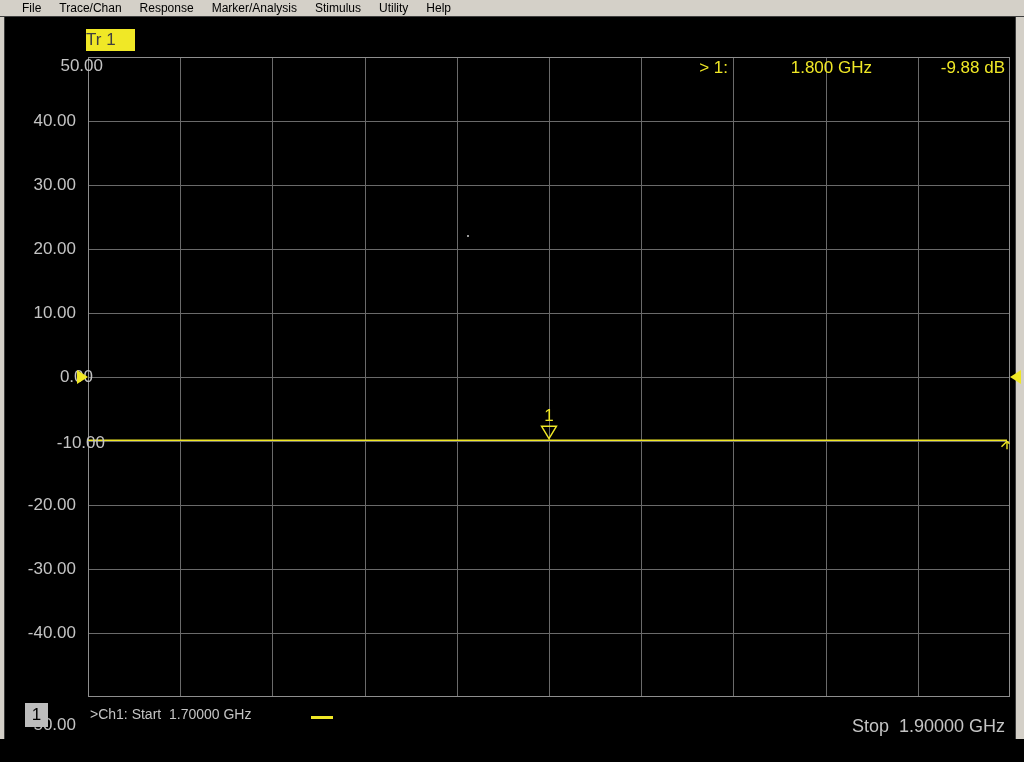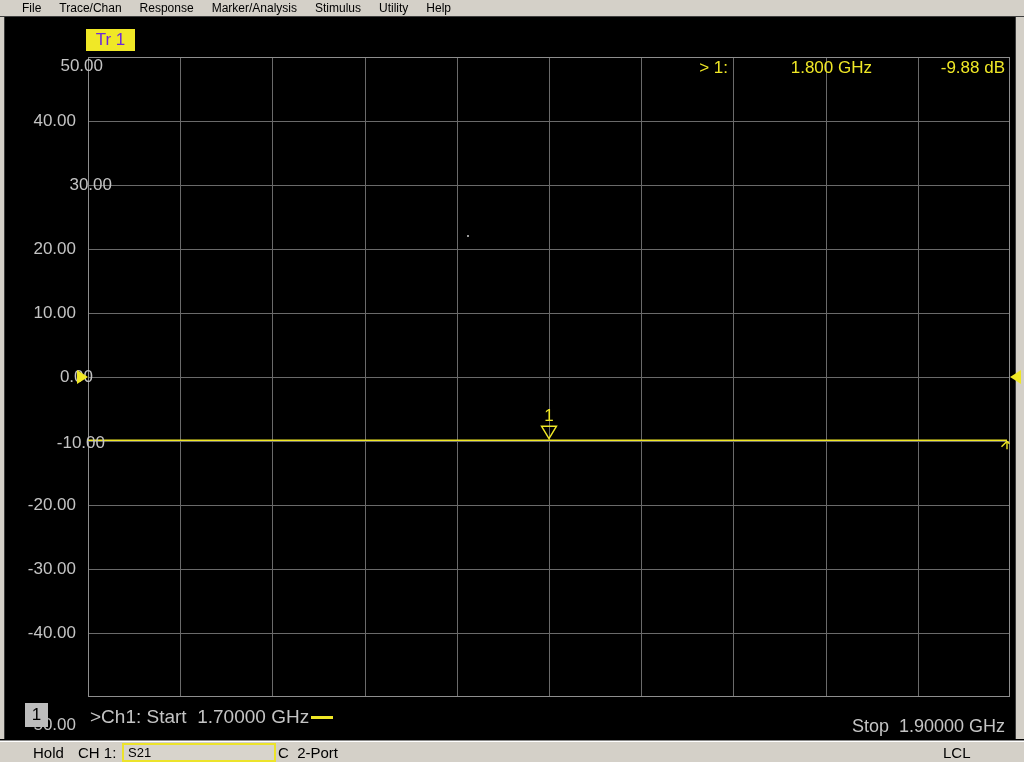--- a/index.html
+++ b/index.html
@@ -24,21 +24,21 @@
   }
   .status-text{position:absolute;font-size:15px;color:#000;white-space:pre;top:3px;}
   #meas-box{
     position:absolute;left:122px;top:2px;width:146px;height:15px;
     background:#d8d4cc;border:2px solid #ece32a;font-size:13px;color:#000;
     line-height:15px;padding-left:4px;white-space:pre;
   }
   
   #tr-box{
     position:absolute;left:86px;top:29px;width:49px;height:22px;
-    background:#f0e826;color:#6d28d9;font-size:17px;text-align:center;line-height:22px;white-space:pre;
+    background:#f0e826;color:#404040;font-size:17px;line-height:22px;white-space:pre;
   }
   #tr-settings{
     position:absolute;left:149px;top:30px;font-size:18px;color:#f0e826;white-space:pre;
   }
   
   #graticule{position:absolute;left:88px;top:57px;width:922px;height:640px;}
   #graticule svg{position:absolute;left:0;top:0;overflow:hidden;}
   .y-label{
     position:absolute;left:0;width:76px;height:20px;line-height:20px;
     text-align:right;font-size:17px;color:#c4c4c4;white-space:pre;
@@ -52,21 +52,21 @@
   #ref-tri-right{
     position:absolute;left:1010px;top:370px;width:0;height:0;
     border-right:11px solid #f0e826;border-top:7px solid transparent;border-bottom:7px solid transparent;
   }
   #artifact-dot{position:absolute;left:467px;top:235px;width:2px;height:2px;background:#9a9a9a;}
   
   #chan-box{
     position:absolute;left:25px;top:703px;width:23px;height:24px;background:#bdbdbd;
     color:#000;font-size:17px;text-align:center;line-height:24px;
   }
-  #start-text{position:absolute;left:90px;top:706px;font-size:19px;color:#c4c4c4;white-space:pre;}
+  #start-text{position:absolute;left:90px;top:706px;font-size:14px;color:#c4c4c4;white-space:pre;}
   #trace-color-dash{position:absolute;left:311px;top:716px;width:22px;height:3px;background:#f0e826;}
   #stop-text{position:absolute;right:19px;top:706px;font-size:18px;color:#c4c4c4;white-space:pre;margin-top:10px;}
 </style>
 </head>
 <body>
 
 <div id="screen">
 
   <div id="menubar">
       <div class="menu-item">File</div>
@@ -109,21 +109,21 @@
         <line x1="919" y1="384.23199999999997" x2="913.5" y2="389.73199999999997" stroke="#f0e826" stroke-width="1.4"></line>
         <line x1="919" y1="384.23199999999997" x2="921.5" y2="386.73199999999997" stroke="#f0e826" stroke-width="1.4"></line>
         <polygon points="453.5000000000005,369.23199999999997 468.5000000000005,369.23199999999997 461.0000000000005,381.73199999999997" fill="none" stroke="#f0e826" stroke-width="1.4"></polygon>
         <text x="461.0000000000005" y="364.23199999999997" fill="#f0e826" font-size="17" text-anchor="middle" font-family="&quot;Liberation Sans&quot;, sans-serif">1</text>
       </svg>
     </div>
 
   <div id="ylabels">
       <div class="y-label" style="top: 56px; margin-left: 27px;">50.00</div>
       <div class="y-label" style="top: 111px;">40.00</div>
-      <div class="y-label" style="top: 175px; margin-left: 36px;">30.00</div>
+      <div class="y-label" style="top: 175px;">30.00</div>
       <div class="y-label" style="top: 239px;">20.00</div>
       <div class="y-label" style="top: 303px;">10.00</div>
       <div class="y-label" style="top: 367px; padding-left: 17px;">0.00</div>
       <div class="y-label" style="top: 433px; padding-left: 29px;">-10.00</div>
       <div class="y-label" style="top: 495px;">-20.00</div>
       <div class="y-label" style="top: 559px;">-30.00</div>
       <div class="y-label" style="top: 623px;">-40.00</div>
       <div class="y-label" style="top: 715px;">-50.00</div>
     </div>
 
@@ -134,21 +134,14 @@
   <div id="ref-tri-left"></div>
   <div id="ref-tri-right"></div>
 
   <div id="artifact-dot"></div>
 
   <div id="chan-box">1</div>
   <div id="start-text">&gt;Ch1: Start  1.70000 GHz</div>
   <div id="trace-color-dash"></div>
   <div id="stop-text">Stop  1.90000 GHz</div>
 
-  <div id="statusbar">
-    <span class="status-text" style="left:33px;">Hold</span>
-    <span class="status-text" style="left:78px;">CH 1:</span>
-    <span id="meas-box">S21</span>
-    <span class="status-text" style="left:278px;">C  2-Port</span>
-    <span class="status-text" style="left:943px;">LCL</span>
-  </div>
 
 </div>
 
 </body></html>

